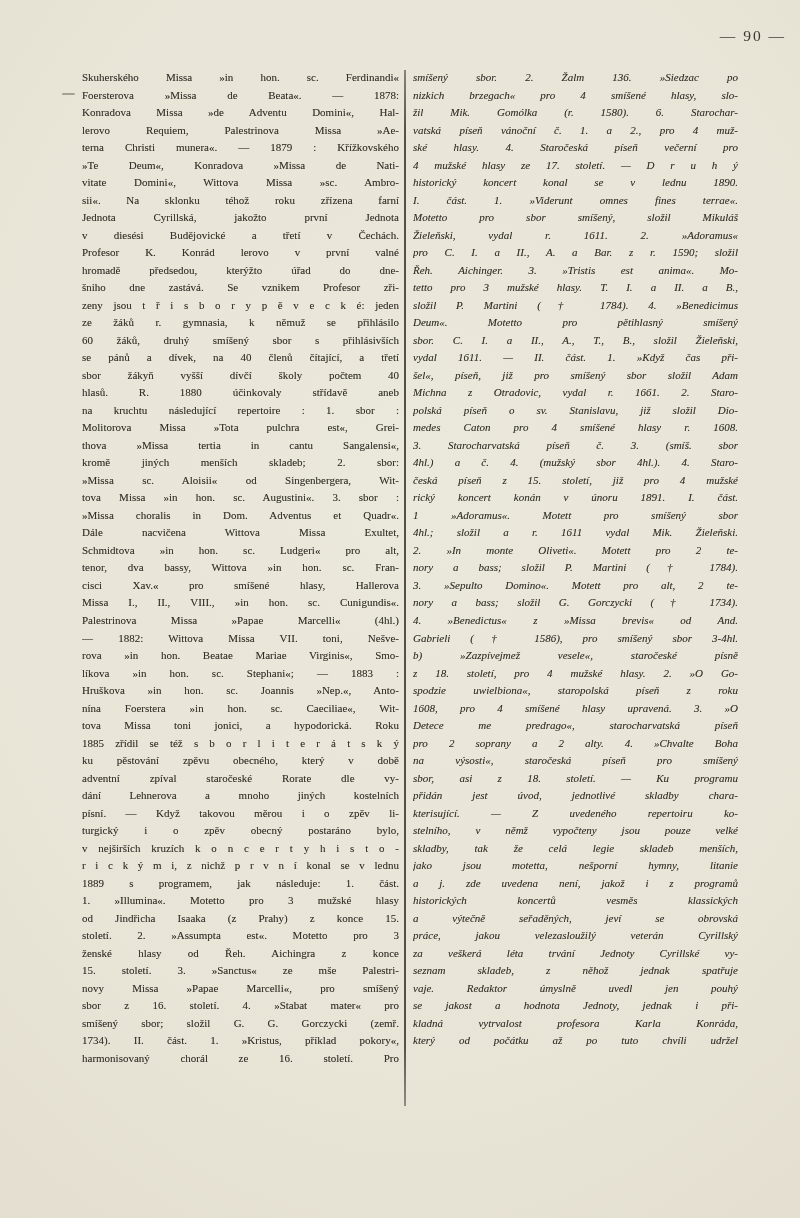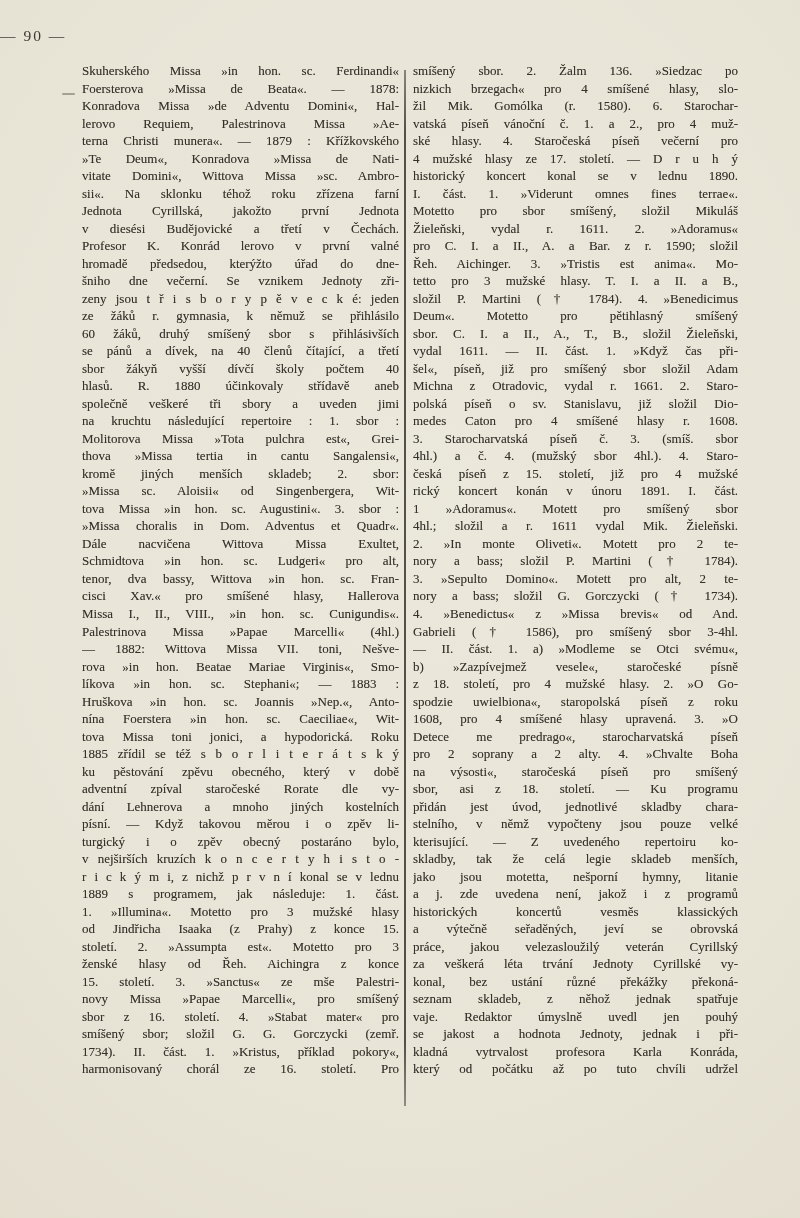--- a/index.html
+++ b/index.html
@@ -16,32 +16,32 @@
       radial-gradient(ellipse 130% 110% at 52% 40%,
         #ebe8dc 0%, #e8e4d6 45%, #e2ddcd 75%, #d5cfbd 95%, #cbc4b0 100%);
     color: #33302a;
     font-family: "Liberation Serif", "DejaVu Serif", serif;
   }
   .page-number {
     position: absolute;
     top: 27px;
     left: 0;
     width: 786px;
-    text-align: left;
+    text-align: right;
     font-size: 15.5px;
     letter-spacing: 2px;
     color: #3c3930;
   }
   .column {
     position: absolute;
-    top: 62px;
-    font-size: 13px;
+    top: 69px;
+    font-size: 11px;
   }
   .column-left  { left: 82px;  width: 317px; }
-  .column-right { left: 413px; width: 325px; }
+  .column-right { left: 413px; width: 325px; font-style: italic; }
   .line {
     height: 17.52px;
     line-height: 17.52px;
     overflow: hidden;
     text-align: justify;
     text-align-last: justify;
     -moz-text-align-last: justify;
     white-space: normal;
     color: #34312a;
     text-shadow: 0 0 0.4px rgba(40, 38, 32, 0.35);
@@ -82,28 +82,27 @@
       <div class="line">Konradova Missa »de Adventu Domini«, Hal-</div>
       <div class="line">lerovo Requiem, Palestrinova Missa »Ae-</div>
       <div class="line">terna Christi munera«. — 1879 : Křížkovského</div>
       <div class="line">»Te Deum«, Konradova »Missa de Nati-</div>
       <div class="line">vitate Domini«, Wittova Missa »sc. Ambro-</div>
       <div class="line">sii«. Na sklonku téhož roku zřízena farní</div>
       <div class="line">Jednota Cyrillská, jakožto první Jednota</div>
       <div class="line">v diesési Budějovické a třetí v Čechách.</div>
       <div class="line">Profesor K. Konrád lerovo v první valné</div>
       <div class="line">hromadě předsedou, kterýžto úřad do dne-</div>
-      <div class="line">šniho dne večerní. Se vznikem Jednoty zři-</div>
+      <div class="line">šniho dne zastává. Se vznikem Profesor zři-</div>
       <div class="line">zeny jsou t&nbsp;ř&nbsp;i s&nbsp;b&nbsp;o&nbsp;r&nbsp;y p&nbsp;ě&nbsp;v&nbsp;e&nbsp;c&nbsp;k&nbsp;é: jeden</div>
       <div class="line">ze žáků r. gymnasia, k němuž se přihlásilo</div>
       <div class="line">60 žáků, druhý smíšený sbor s přihlásivších</div>
       <div class="line">se pánů a dívek, na 40 členů čítající, a třetí</div>
       <div class="line">sbor žákyň vyšší dívčí školy počtem 40</div>
       <div class="line">hlasů. R. 1880 účinkovaly střídavě aneb</div>
-      <div class="line">společně veškeré tři sbory a uveden jimi</div>
       <div class="line">na kruchtu následující repertoire : 1. sbor :</div>
       <div class="line">Molitorova Missa »Tota pulchra est«, Grei-</div>
       <div class="line">thova »Missa tertia in cantu Sangalensi«,</div>
       <div class="line">kromě jiných menších skladeb; 2. sbor:</div>
       <div class="line">»Missa sc. Aloisii« od Singenbergera, Wit-</div>
       <div class="line">tova Missa »in hon. sc. Augustini«. 3. sbor :</div>
       <div class="line">»Missa choralis in Dom. Adventus et Quadr«.</div>
       <div class="line">Dále nacvičena Wittova Missa Exultet,</div>
       <div class="line">Schmidtova »in hon. sc. Ludgeri« pro alt,</div>
       <div class="line">tenor, dva bassy, Wittova »in hon. sc. Fran-</div>
@@ -166,40 +165,38 @@
       <div class="line">česká píseň z 15. století, již pro 4 mužské</div>
       <div class="line">rický koncert konán v únoru 1891. I. část.</div>
       <div class="line">1 »Adoramus«. Motett pro smíšený sbor</div>
       <div class="line">4hl.; složil a r. 1611 vydal Mik. Žieleňski.</div>
       <div class="line">2. »In monte Oliveti«. Motett pro 2 te-</div>
       <div class="line">nory a bass; složil P. Martini († 1784).</div>
       <div class="line">3. »Sepulto Domino«. Motett pro alt, 2 te-</div>
       <div class="line">nory a bass; složil G. Gorczycki († 1734).</div>
       <div class="line">4. »Benedictus« z »Missa brevis« od And.</div>
       <div class="line">Gabrieli († 1586), pro smíšený sbor 3-4hl.</div>
-      <div class="line">— II. část. 1. a) »Modleme se Otci svému«,</div>
       <div class="line">b) »Zazpívejmež vesele«, staročeské písně</div>
       <div class="line">z 18. století, pro 4 mužské hlasy. 2. »O Go-</div>
       <div class="line">spodzie uwielbiona«, staropolská píseň z roku</div>
       <div class="line">1608, pro 4 smíšené hlasy upravená. 3. »O</div>
       <div class="line">Detece me predrago«, starocharvatská píseň</div>
       <div class="line">pro 2 soprany a 2 alty. 4. »Chvalte Boha</div>
       <div class="line">na výsosti«, staročeská píseň pro smíšený</div>
       <div class="line">sbor, asi z 18. století. — Ku programu</div>
       <div class="line">přidán jest úvod, jednotlivé skladby chara-</div>
+      <div class="line">kterisující. — Z uvedeného repertoiru ko-</div>
       <div class="line">stelního, v němž vypočteny jsou pouze velké</div>
-      <div class="line">kterisující. — Z uvedeného repertoiru ko-</div>
       <div class="line">skladby, tak že celá legie skladeb menších,</div>
       <div class="line">jako jsou motetta, nešporní hymny, litanie</div>
       <div class="line">a j. zde uvedena není, jakož i z programů</div>
       <div class="line">historických koncertů vesměs klassických</div>
       <div class="line">a výtečně seřaděných, jeví se obrovská</div>
       <div class="line">práce, jakou velezasloužilý veterán Cyrillský</div>
       <div class="line">za veškerá léta trvání Jednoty Cyrillské vy-</div>
-      <div class="line">konal, bez ustání různé překážky překoná-</div>
       <div class="line">seznam skladeb, z něhož jednak spatřuje</div>
       <div class="line">vaje. Redaktor úmyslně uvedl jen pouhý</div>
       <div class="line">se jakost a hodnota Jednoty, jednak i při-</div>
       <div class="line">kladná vytrvalost profesora Karla Konráda,</div>
       <div class="line">který od počátku až po tuto chvíli udržel</div>
     </div>
 
 </div>
 
 </body></html>

